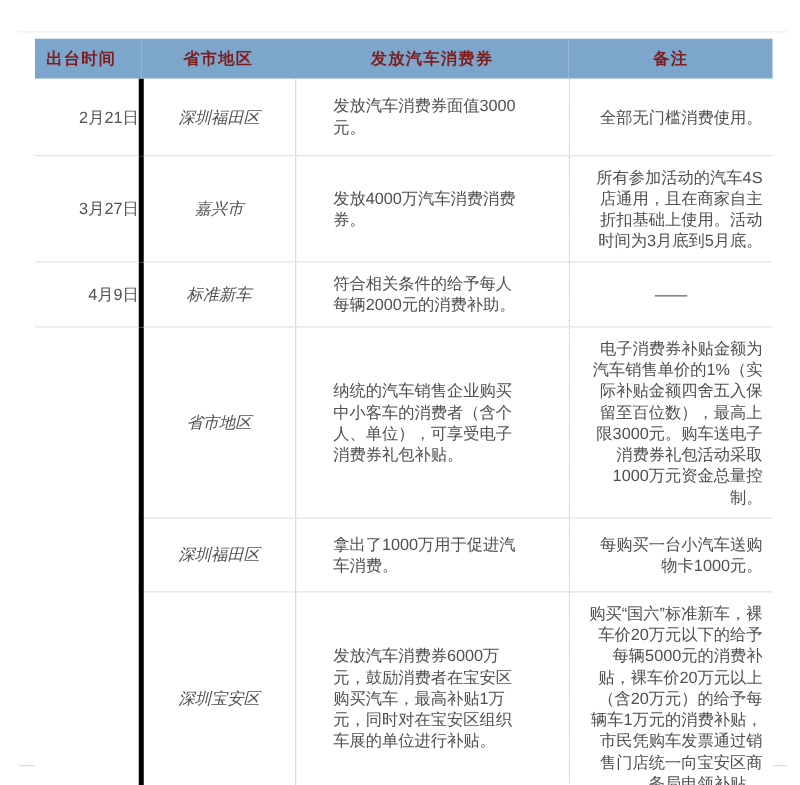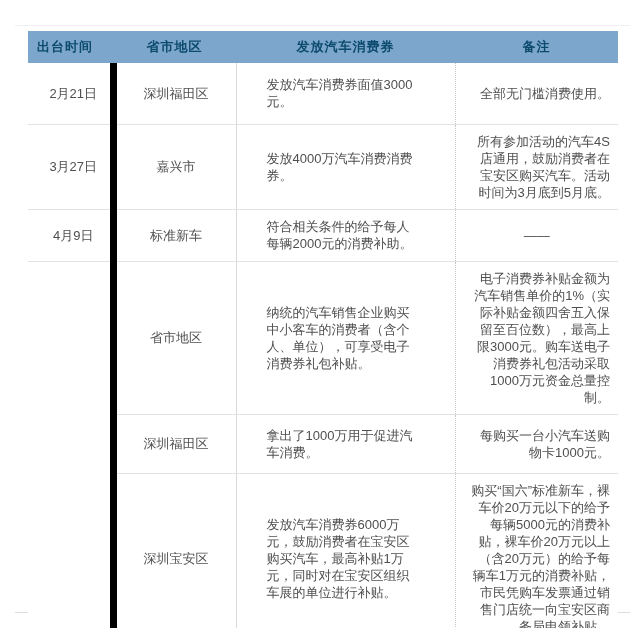--- a/index.html
+++ b/index.html
@@ -21,21 +21,21 @@
   table.policy-table {
     position: absolute;
     left: 13px; top: 5px;
     width: 590px;
     border-collapse: collapse;
     table-layout: fixed;
   }
   thead tr { height: 32px; }
   thead th {
     background: #7CA6CB;
-    color: #0c4a6e;
+    color: #7f1d1d;
     font-size: 13px;
     font-weight: bold;
     text-align: center;
     vertical-align: middle;
     letter-spacing: 1px;
   }
   thead th.c1 { text-align: left; padding-left: 9px; }
   tbody td {
     font-size: 13px;
     color: #4f4f4f;
@@ -44,27 +44,28 @@
     border-bottom: 1px solid #e3e3e3;
     background: #ffffff;
   }
   tbody tr.r1 { height: 61px; }
   tbody tr.r2 { height: 80px; }
   tbody tr.r3 { height: 52px; }
   tbody tr.r4 { height: 138px; }
   tbody tr.r5 { height: 59px; }
   tbody tr.r6 { height: 161px; }
   td.c1 {
-    text-align: center;
+    text-align: right;
     padding-left: 9px;
-    border-right: 7px solid #000000;
+    border-right: 4px solid #000000;
   }
   td.c2 {
     text-align: center;
     border-right: 1px solid #d9d9d9;
+    font-style: italic;
   }
   td.c3 {
     text-align: left;
     padding: 8px 34px 8px 30px;
     border-right: 1px dotted #c6c6c6;
     margin-left: 24px;
   }
   td.c4 {
     text-align: right;
     padding: 8px 8px 8px 12px;
@@ -95,21 +96,21 @@
       <tr class="r1">
         <td class="c1">2月21日</td>
         <td class="c2">深圳福田区</td>
         <td class="c3">发放汽车消费券面值3000元。</td>
         <td class="c4">全部无门槛消费使用。</td>
       </tr>
       <tr class="r2">
         <td class="c1">3月27日</td>
         <td class="c2">嘉兴市</td>
         <td class="c3">发放4000万汽车消费消费券。</td>
-        <td class="c4">所有参加活动的汽车4S店通用，鼓励消费者在宝安区购买汽车。活动时间为3月底到5月底。</td>
+        <td class="c4">所有参加活动的汽车4S店通用，且在商家自主折扣基础上使用。活动时间为3月底到5月底。</td>
       </tr>
       <tr class="r3">
         <td class="c1">4月9日</td>
         <td class="c2">标准新车</td>
         <td class="c3">符合相关条件的给予每人每辆2000元的消费补助。</td>
         <td class="c4 dash-cell">——</td>
       </tr>
       <tr class="r4">
         <td class="c1" rowspan="3"></td>
         <td class="c2">省市地区</td>

